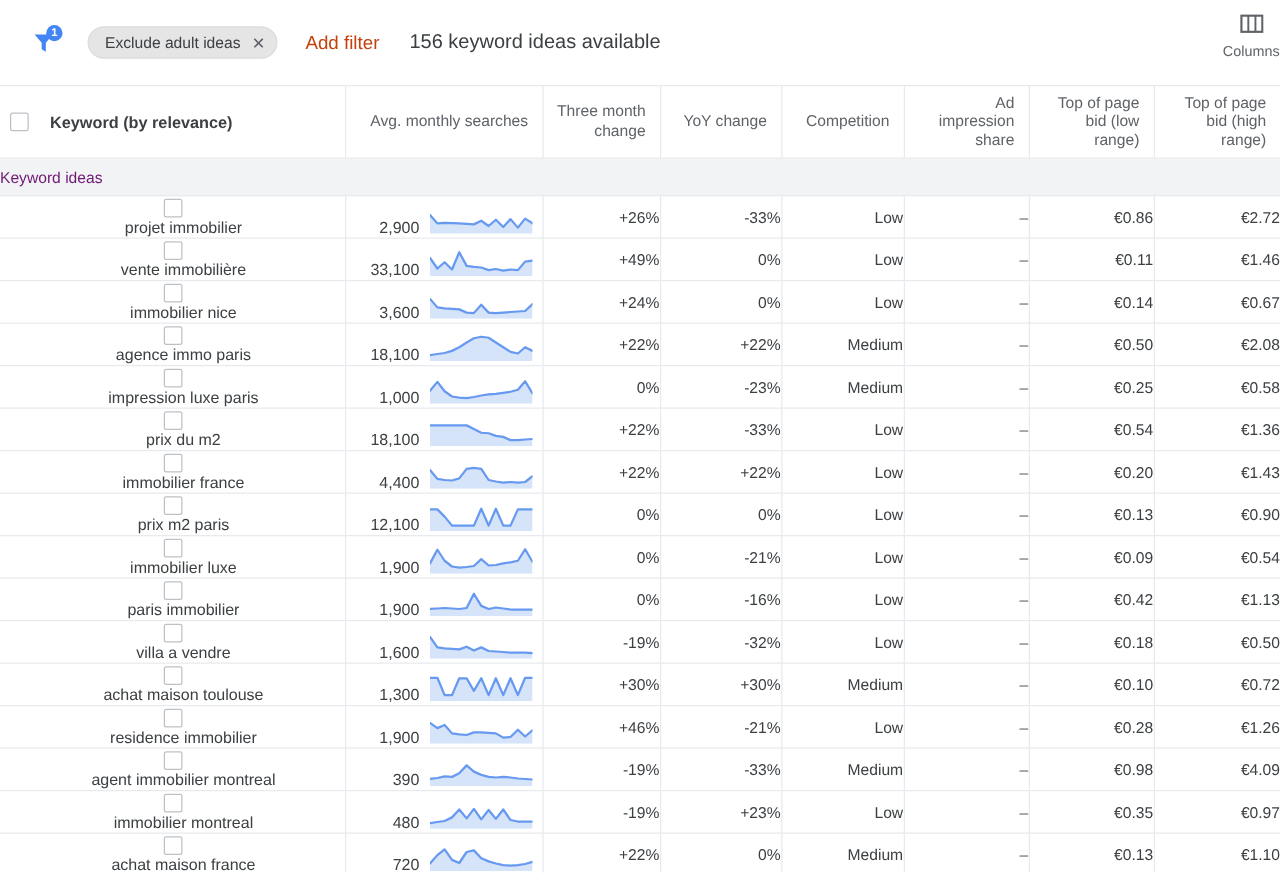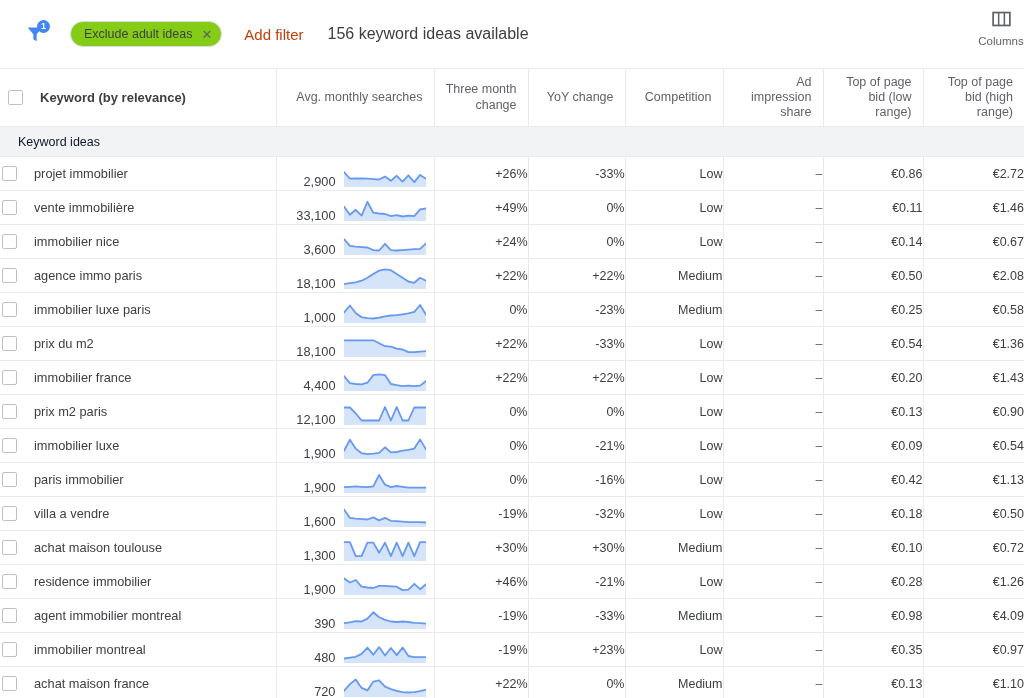--- a/index.html
+++ b/index.html
@@ -42,21 +42,21 @@
   }
   .chip {
     height: 26px;
     border: 1px solid #dadce0;
     border-radius: 13px;
     display: inline-flex;
     align-items: center;
     padding: 0 9px 0 13px;
     font-size: 12.5px;
     color: #3c4043;
-    background: #84cc16;
+    background: #e5e5e5;
     white-space: nowrap;
   }
   .chip-x {
     margin-left: 9px;
     font-size: 13px;
     color: #5f6368;
     line-height: 1;
     cursor: pointer;
   }
   .add-filter {
@@ -127,29 +127,28 @@
   }
   th.col-kw .chkbox { margin-right: 17px; }
 
   tr.section-row td {
     background: #f1f3f4;
     height: 30px;
     border-right: none;
     border-bottom: 1px solid #e8eaed;
   }
   .section-label {
-    padding-left: 18px;
     font-size: 12.5px;
-    color: #0f172a;
+    color: #701a75;
   }
 
   tbody tr.data-row { height: 34px; }
   tbody td { font-size: 12.5px; color: #3c4043; vertical-align: middle; }
   td.kwcell { }
-  .kwcell-inner { display: flex; align-items: center; padding-left: 2px; }
+  .kwcell-inner { display: flex; align-items: center; padding-left: 18px; flex-direction: column; }
   .kwcell-inner .chkbox { margin-right: 17px; }
   .kw-text { font-size: 12.8px; color: #3c4043; white-space: nowrap; }
 
   td.searches .sc-inner {
     display: flex;
     align-items: center;
     justify-content: flex-end;
     padding-right: 0px;
   }
   .sc-num { font-size: 12.8px; color: #3c4043; white-space: nowrap; margin-top: 15px; }
@@ -337,21 +336,21 @@
           <td class="num">+22%</td>
           <td class="lft">Medium</td>
           <td class="dash">–</td>
           <td class="num">€0.50</td>
           <td class="num">€2.08</td>
         </tr>
         <tr class="data-row">
           <td class="kwcell">
             <div class="kwcell-inner">
               <span class="chkbox"></span>
-              <span class="kw-text">immobilier luxe paris</span>
+              <span class="kw-text">impression luxe paris</span>
             </div>
           </td>
           <td class="searches">
             <div class="sc-inner">
               <span class="sc-num">1,000</span>
               <span>
                 <svg class="spark" width="82" height="26" viewBox="0 0 82 26">
                   <polygon points="0.0,15.6 5.9,8.5 11.7,16.0 17.6,20.2 23.4,21.1 29.3,21.5 35.1,20.6 41.0,19.4 46.9,18.5 52.7,18.1 58.6,17.3 64.4,16.4 70.3,14.8 76.1,8.0 82.0,17.7 82,26 0,26" fill="#d6e4fa"></polygon>
                   <polyline points="0.0,15.6 5.9,8.5 11.7,16.0 17.6,20.2 23.4,21.1 29.3,21.5 35.1,20.6 41.0,19.4 46.9,18.5 52.7,18.1 58.6,17.3 64.4,16.4 70.3,14.8 76.1,8.0 82.0,17.7" fill="none" stroke="#6699ef" stroke-width="1.8" stroke-linejoin="round" stroke-linecap="round"></polyline>
                 </svg>

